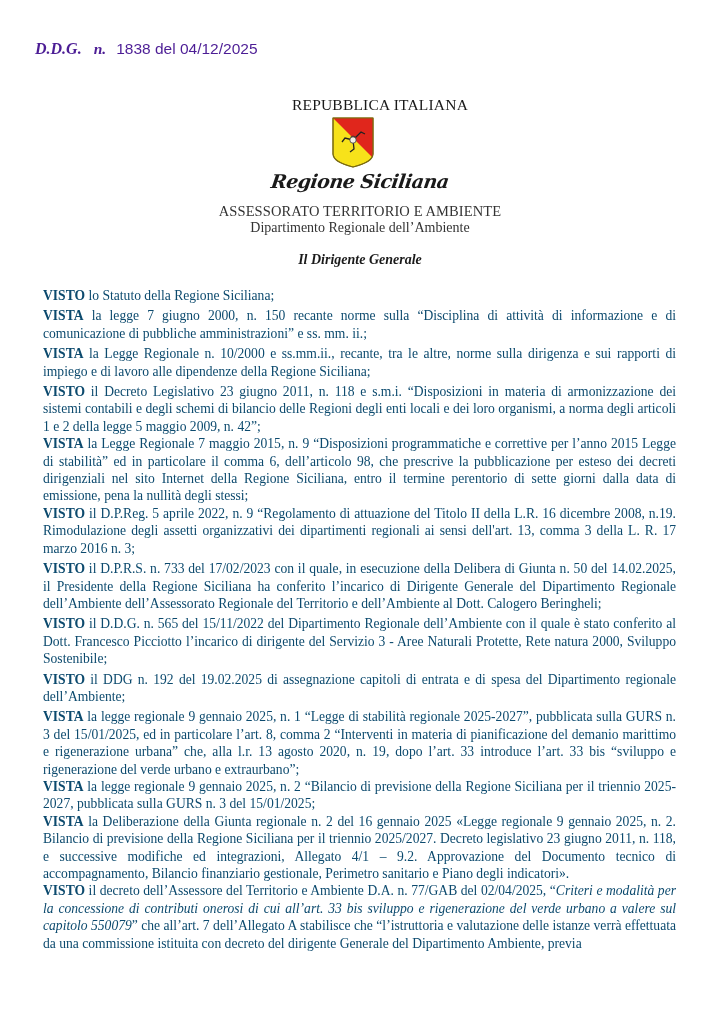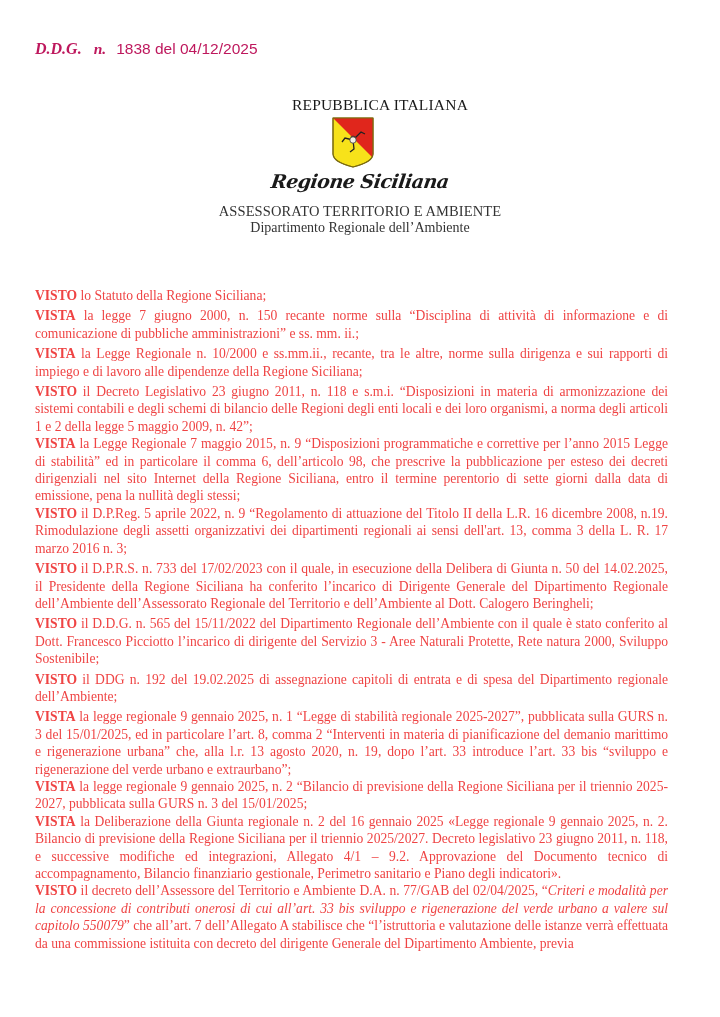--- a/index.html
+++ b/index.html
@@ -1,31 +1,31 @@
 <!DOCTYPE html>
 <html><head>
 <meta charset="utf-8">
 <style>
   html, body { margin: 0; padding: 0; background: #ffffff; }
   body { width: 720px; height: 1017px; overflow: hidden; position: relative; color: #1a1a1a; }
   .page { position: absolute; left: 0; top: 0; width: 720px; height: 1017px; }
 
-  .ddg { position: absolute; left: 35px; top: 40px; font-family: "Liberation Sans", sans-serif; font-size: 15.5px; color: #be185d; }
+  .ddg { position: absolute; left: 35px; top: 40px; font-family: "Liberation Sans", sans-serif; font-size: 15.5px; color: #4c1d95; }
   .ddg .lbl { font-family: "Liberation Serif", serif; font-style: italic; font-weight: bold; font-size: 16px; }
   .ddg .n { font-family: "Liberation Serif", serif; font-style: italic; font-weight: bold; margin-left: 12px; margin-right: 10px; }
 
   .header { position: absolute; left: 0; width: 720px; text-align: center; font-family: "Liberation Serif", serif; }
   .rep { top: 96px; font-size: 15.5px; letter-spacing: 0.2px; padding-left: 20px; }
   .emblem { position: absolute; left: 331px; top: 116px; width: 44px; height: 54px; }
   .region { top: 170px; font-family: "DejaVu Serif", serif; font-style: italic; font-weight: bold; font-size: 19px; letter-spacing: -0.5px; transform: skewX(-8deg); }
   .assess { top: 203px; font-size: 14.5px; color: #333; letter-spacing: 0.1px; }
   .dip { top: 220px; font-size: 14px; color: #333; }
   .dirig { top: 252px; font-size: 14px; font-style: italic; font-weight: bold; }
 
-  .body { position: absolute; left: 35px; top: 287px; width: 633px; font-family: "Liberation Serif", serif; font-size: 13.6px; line-height: 17.4px; color: #ef4444; }
+  .body { position: absolute; left: 43px; top: 287px; width: 633px; font-family: "Liberation Serif", serif; font-size: 13.6px; line-height: 17.4px; color: #0c4a6e; }
   .para { margin: 0 0 3px 0; text-align: justify; }
   .para.tight { margin-bottom: 0; }
   .kw { font-weight: bold; }
   .it { font-style: italic; }
 </style>
 </head>
 <body>
 
 <div class="page">
 
@@ -44,20 +44,21 @@
       <path d="M22 24 L14 22 L11 26"></path>
       <path d="M22 24 L23 33 L19 36"></path>
     </g>
     <circle cx="22" cy="24" r="3.2" fill="#f4f0e6" stroke="#333" stroke-width="0.8"></circle>
     <path d="M19.5 21 Q22 19 24.5 21" stroke="#333" stroke-width="0.8" fill="none"></path>
   </svg>
 
   <div class="header region">Regione Siciliana</div>
   <div class="header assess">ASSESSORATO TERRITORIO E AMBIENTE</div>
   <div class="header dip">Dipartimento Regionale dell’Ambiente</div>
+  <div class="header dirig">Il Dirigente Generale</div>
 
   <div class="body">
     <p class="para"><span class="kw">VISTO</span><span> lo Statuto della Regione Siciliana;</span></p>
     <p class="para"><span class="kw">VISTA</span><span> la legge 7 giugno 2000, n. 150 recante norme sulla “Disciplina di attività di informazione e di comunicazione di pubbliche amministrazioni” e ss. mm. ii.;</span></p>
     <p class="para"><span class="kw">VISTA</span><span> la Legge Regionale n. 10/2000 e ss.mm.ii., recante, tra le altre, norme sulla dirigenza e sui rapporti di impiego e di lavoro alle dipendenze della Regione Siciliana;</span></p>
     <p class="para tight"><span class="kw">VISTO</span><span> il Decreto Legislativo 23 giugno 2011, n. 118 e s.m.i. “Disposizioni in materia di armonizzazione dei sistemi contabili e degli schemi di bilancio delle Regioni degli enti locali e dei loro organismi, a norma degli articoli 1 e 2 della legge 5 maggio 2009, n. 42”;</span></p>
     <p class="para tight"><span class="kw">VISTA</span><span> la Legge Regionale 7 maggio 2015, n. 9 “Disposizioni programmatiche e correttive per l’anno 2015 Legge di stabilità” ed in particolare il comma 6, dell’articolo 98, che prescrive la pubblicazione per esteso dei decreti dirigenziali nel sito Internet della Regione Siciliana, entro il termine perentorio di sette giorni dalla data di emissione, pena la nullità degli stessi;</span></p>
     <p class="para"><span class="kw">VISTO</span><span> il D.P.Reg. 5 aprile 2022, n. 9 “Regolamento di attuazione del Titolo II della L.R. 16 dicembre 2008, n.19. Rimodulazione degli assetti organizzativi dei dipartimenti regionali ai sensi dell'art. 13, comma 3 della L. R. 17 marzo 2016 n. 3;</span></p>
     <p class="para"><span class="kw">VISTO</span><span> il D.P.R.S. n. 733 del 17/02/2023 con il quale, in esecuzione della Delibera di Giunta n. 50 del 14.02.2025, il Presidente della Regione Siciliana ha conferito l’incarico di Dirigente Generale del Dipartimento Regionale dell’Ambiente dell’Assessorato Regionale del Territorio e dell’Ambiente al Dott. Calogero Beringheli;</span></p>
     <p class="para"><span class="kw">VISTO</span><span> il D.D.G. n. 565 del 15/11/2022 del Dipartimento Regionale dell’Ambiente con il quale è stato conferito al Dott. Francesco Picciotto l’incarico di dirigente del Servizio 3 - Aree Naturali Protette, Rete natura 2000, Sviluppo Sostenibile;</span></p>

